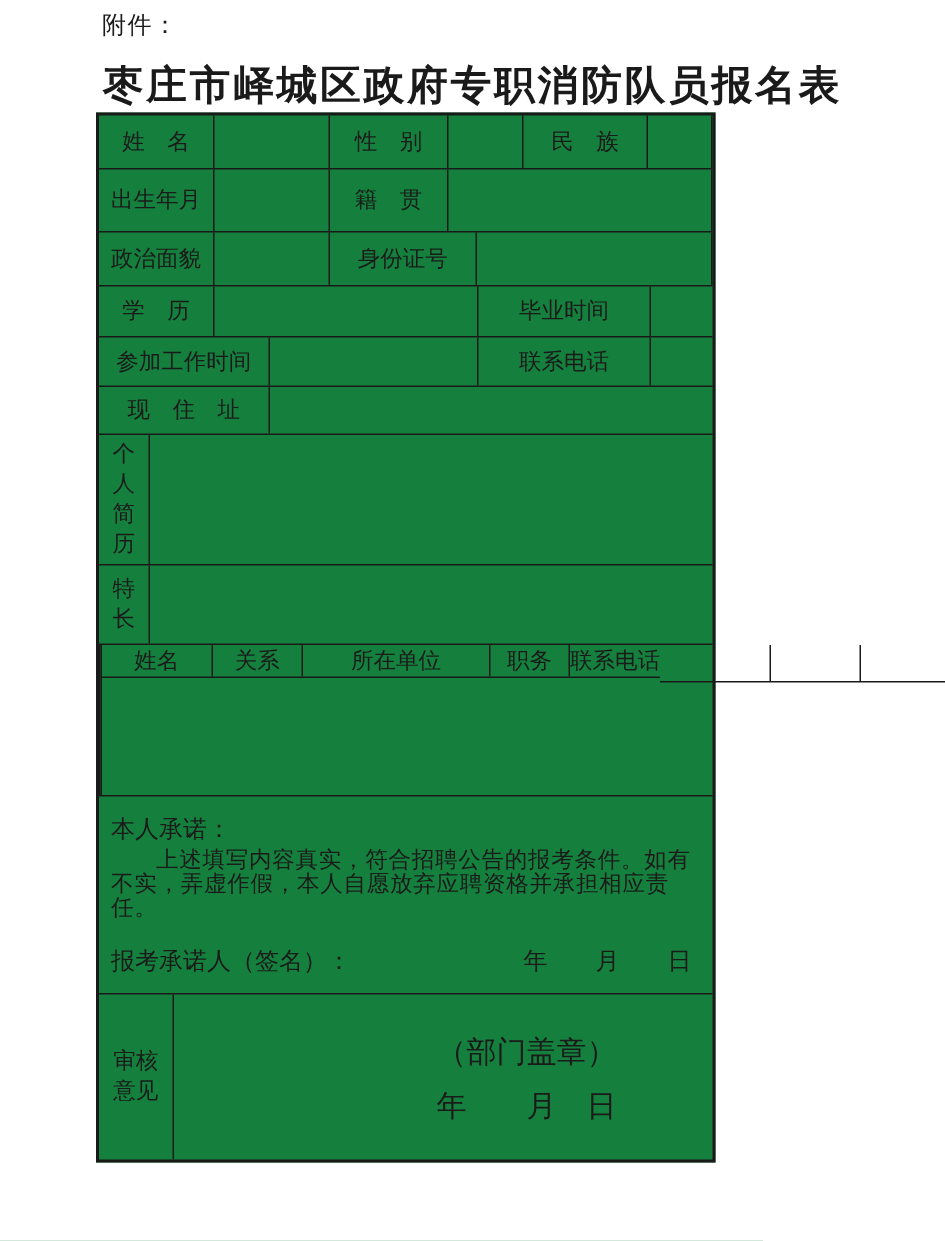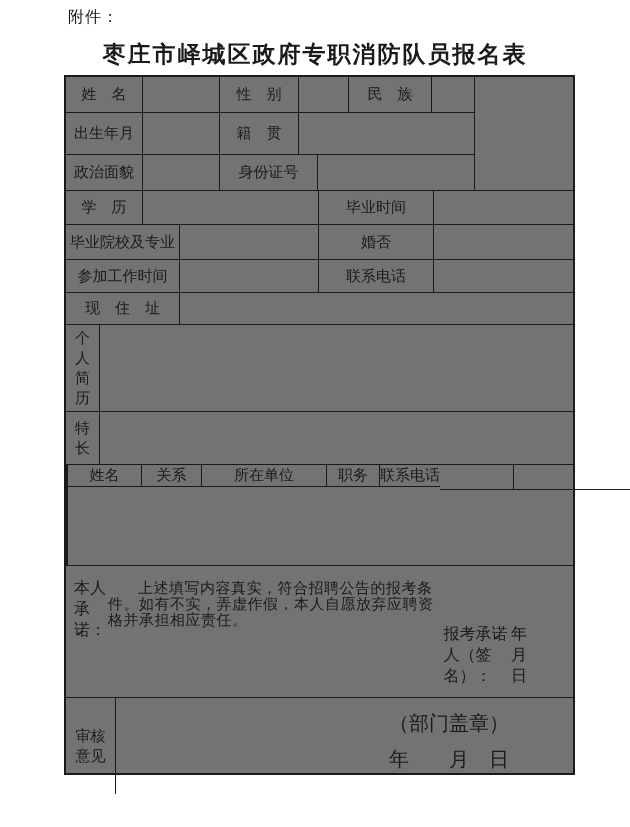--- a/index.html
+++ b/index.html
@@ -2,25 +2,25 @@
 <html><head>
 <meta charset="utf-8">
 <style>
   * { margin:0; padding:0; box-sizing:border-box; }
   html,body { background:#ffffff; }
   body { width:630px; height:827px; font-family:"Liberation Serif","DejaVu Serif",serif; color:#1a1a1a; }
   .page { position:relative; width:630px; height:827px; background:#ffffff; overflow:hidden; }
 
   .attachment { position:absolute; left:68px; top:7px; font-size:16px; letter-spacing:1px; }
   .form-title { position:absolute; left:0; top:39px; width:100%; text-align:center;
-                font-size:23px; font-weight:700; letter-spacing:2px; }
+                font-size:27px; font-weight:700; letter-spacing:2px; }
 
-  .form-table { position:absolute; left:64px; top:75px; width:511px; height:700px;
+  .form-table { position:absolute; left:64px; top:75px; width:413px; height:700px;
                 border:2px solid #1a1a1a; display:flex; flex-direction:column;
-                font-size:15px; background:#737373; }
+                font-size:15px; background:#15803d; }
 
   .row { display:flex; border-bottom:1.5px solid #1a1a1a; flex-shrink:0; }
   .row.last { border-bottom:none; flex:1; }
   .cell { border-right:1.5px solid #1a1a1a; display:flex; align-items:center;
           justify-content:center; text-align:center; overflow:hidden; }
   .cell.end { border-right:none; }
   .flex1 { flex:1; }
   .pre { white-space:pre-line; line-height:20px; }
 
   
@@ -38,21 +38,21 @@
   .w115{width:115px;} .w139{width:139px;} .w176{width:176px;}
 
   
   .family-table { flex:1; display:flex; }
   .frow { display:flex; border-bottom:1.5px solid #1a1a1a; flex-shrink:0; }
   .frow:last-child { border-bottom:none; flex:1; }
   .fh21{height:22px;} .fh25{height:25px;} .fh29{height:29px;}
   .fc1{width:74px;} .fc2{width:60px;} .fc3{width:125px;} .fc4{width:53px;}
 
   
-  .commitment-cell { flex:1; display:flex; flex-direction:row; align-items:stretch;
+  .commitment-cell { flex:1; display:flex; flex-direction:column; align-items:stretch;
                      justify-content:flex-start; text-align:left; padding:12px 10px 10px 8px; }
   .commit-heading { font-size:16px; }
   .commit-body { font-size:15px; line-height:16px; text-indent:2em; margin-top:2px;
                  letter-spacing:0.5px; }
   .commit-sign-row { margin-top:auto; display:flex; justify-content:space-between;
                      align-items:flex-end; font-size:16px; padding-right:4px; }
 
   
   .review-cell { flex:1; display:flex; flex-direction:column; justify-content:flex-end;
                  align-items:flex-end; padding:0 64px 6px 0; }
@@ -94,26 +94,20 @@
       <div class="photo-cell"></div>
     </div>
 
     <div class="row h34">
       <div class="cell w77">学　历</div>
       <div class="cell w176"></div>
       <div class="cell w115">毕业时间</div>
       <div class="cell flex1 end"></div>
     </div>
 
-    <div class="row h35">
-      <div class="cell w114">毕业院校及专业</div>
-      <div class="cell w139"></div>
-      <div class="cell w115">婚否</div>
-      <div class="cell flex1 end"></div>
-    </div>
 
     <div class="row h33">
       <div class="cell w114">参加工作时间</div>
       <div class="cell w139"></div>
       <div class="cell w115">联系电话</div>
       <div class="cell flex1 end"></div>
     </div>
 
     <div class="row h32">
       <div class="cell w114">现　住　址</div>

